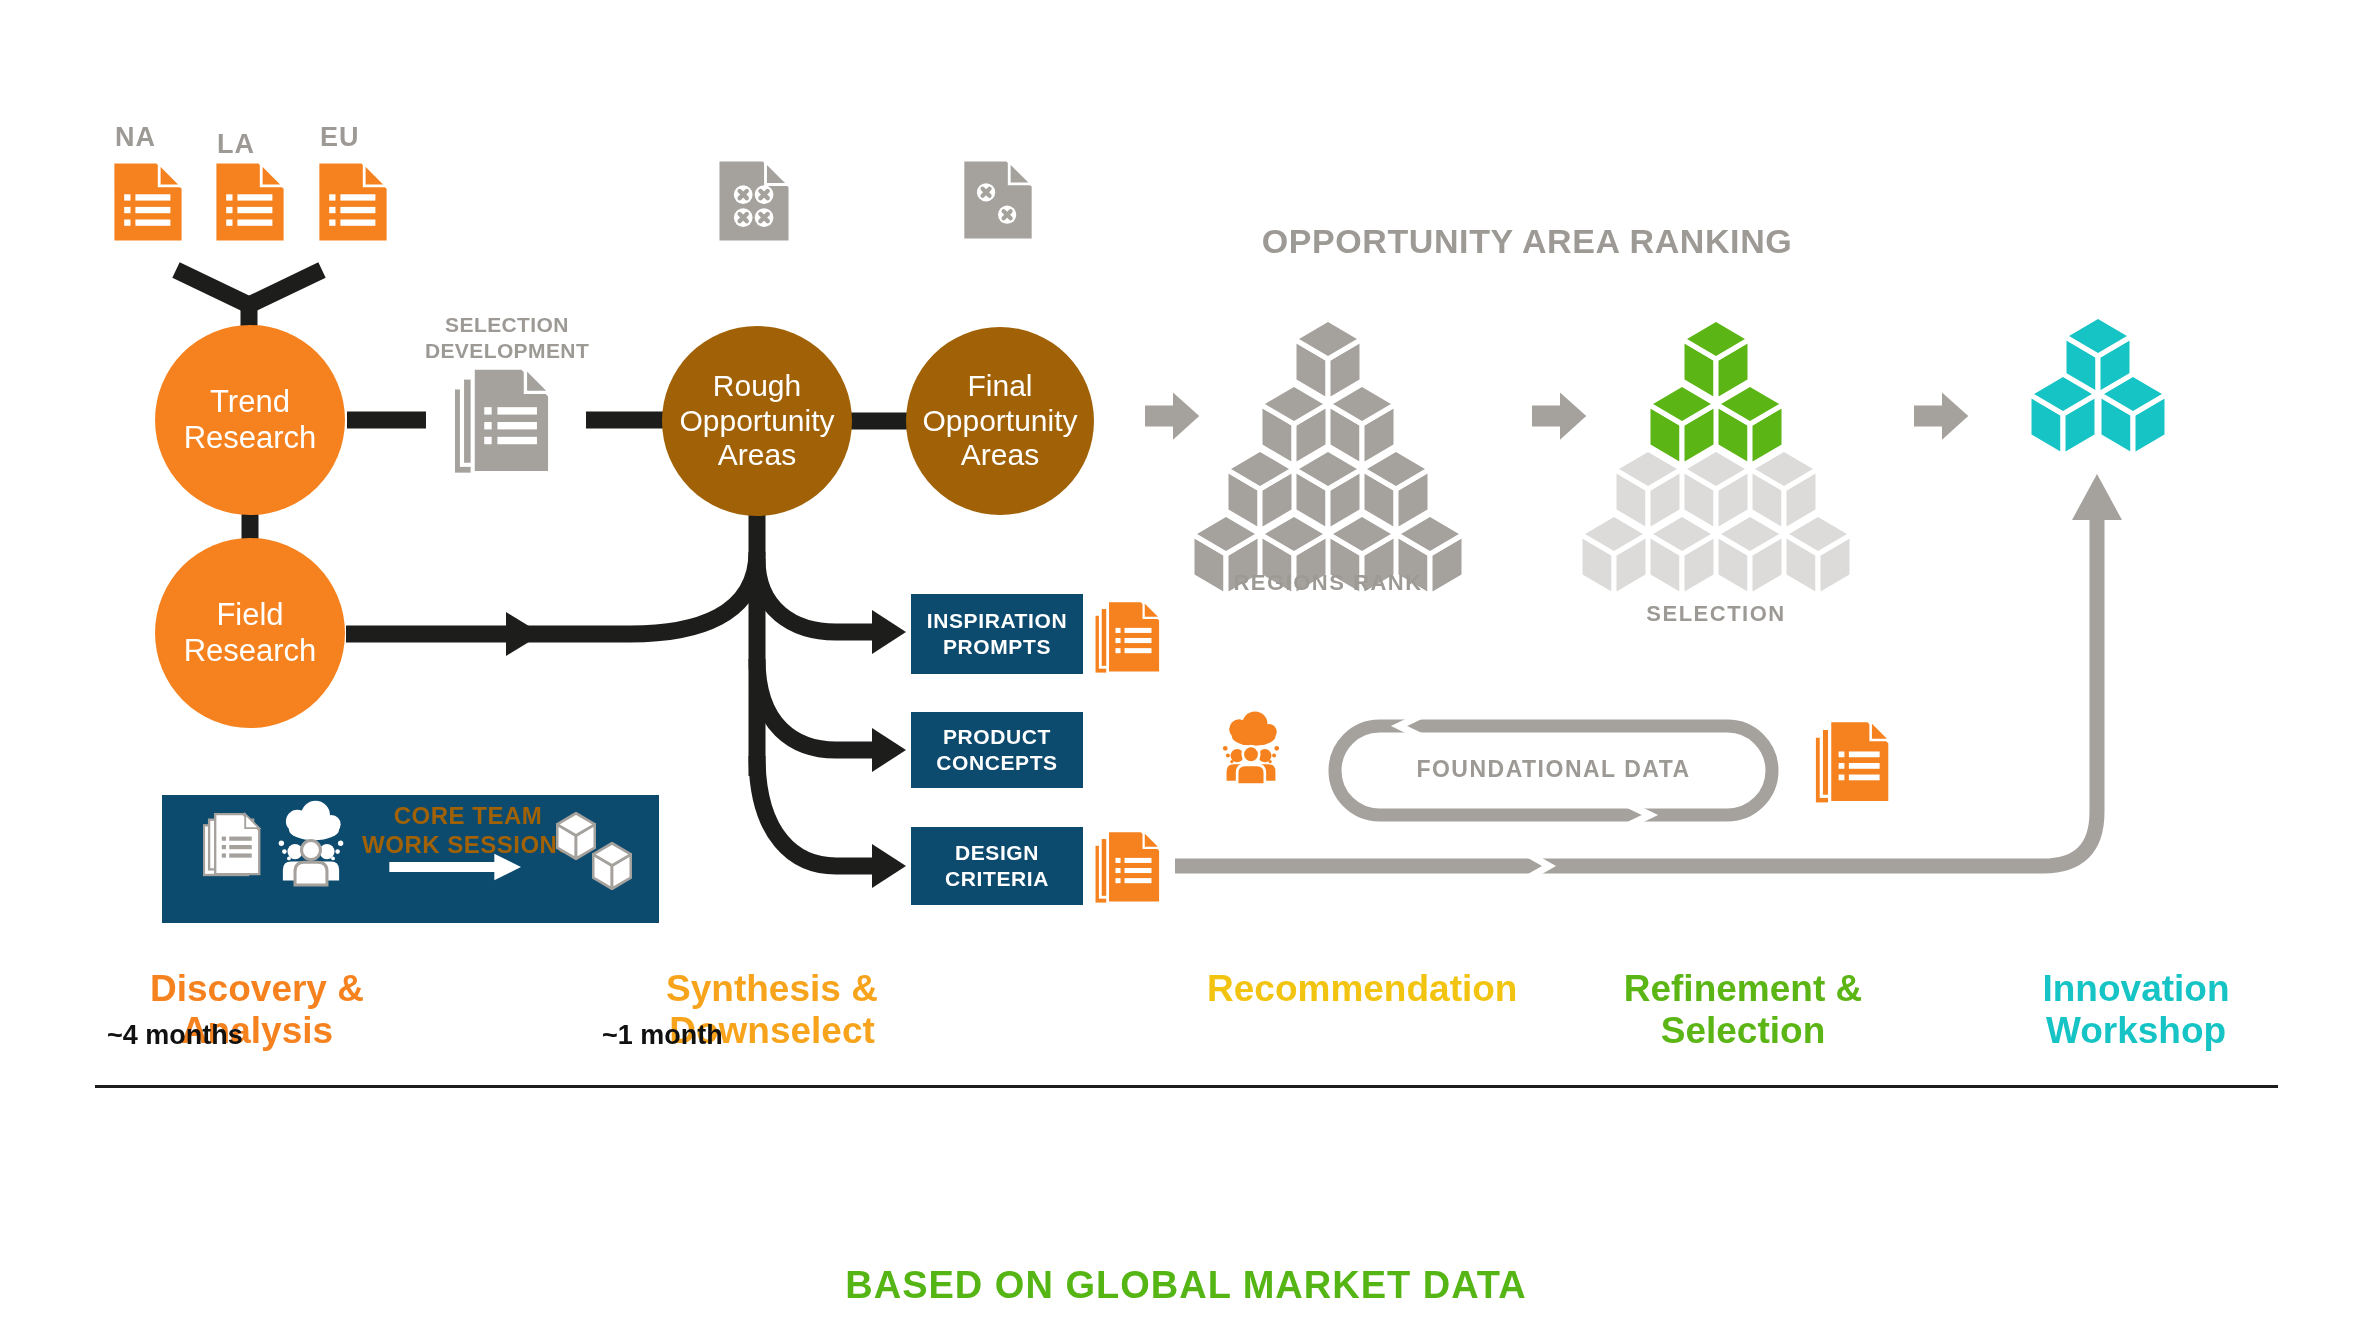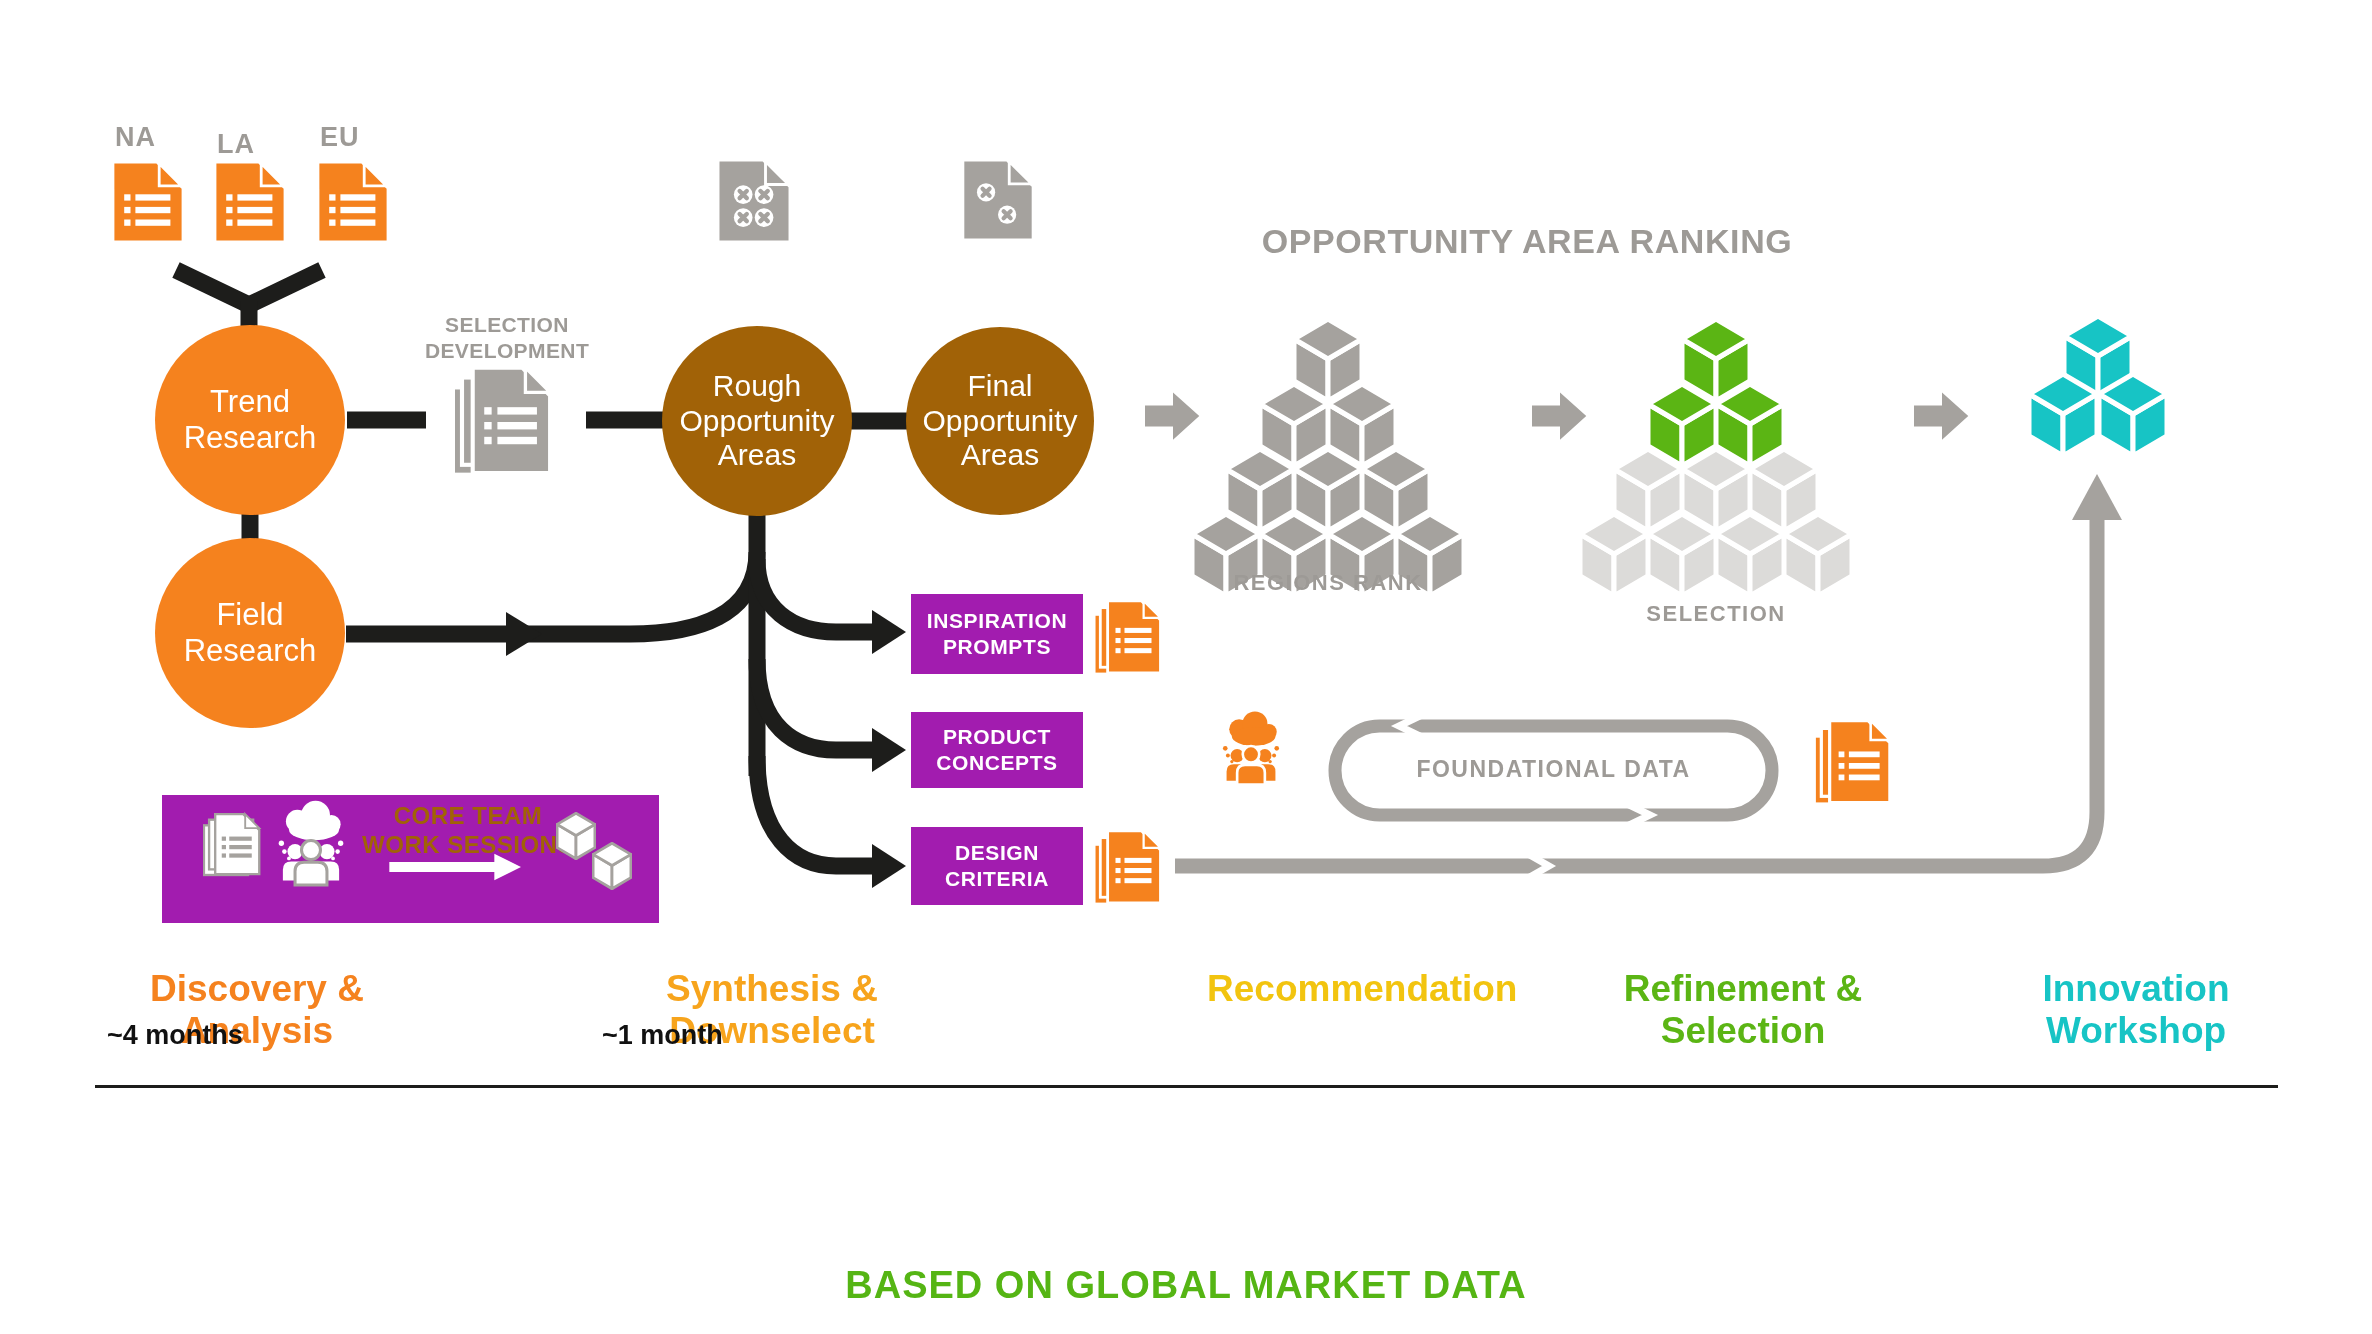--- a/index.html
+++ b/index.html
@@ -4,21 +4,21 @@
 <style>
   html,body{margin:0;padding:0;background:#ffffff;}
   .canvas{position:relative;width:2372px;height:1334px;background:#ffffff;overflow:hidden;
           font-family:"Liberation Sans",sans-serif;margin-top:14px;}
   .abs{position:absolute;}
   .pre{white-space:pre-line;}
   .circle{position:absolute;border-radius:50%;display:flex;align-items:center;justify-content:center;
           text-align:center;color:#fff;font-weight:500;line-height:1.16;white-space:pre-line;}
   .c-orange{background:#F5821E;}
   .c-amber{background:#a16207;}
-  .gray-box{position:absolute;background:#a21caf;color:#fff;font-weight:bold;font-size:21px;
+  .gray-box{position:absolute;background:#0c4a6e;color:#fff;font-weight:bold;font-size:21px;
             letter-spacing:.6px;display:flex;align-items:center;justify-content:center;
             text-align:center;line-height:1.25;white-space:pre-line;}
   .glabel{position:absolute;color:#9D9A96;font-weight:bold;text-align:center;}
   .region-label{position:absolute;color:#9D9A96;font-weight:bold;font-size:27px;letter-spacing:1px;}
   .stage{position:absolute;text-align:center;font-weight:600;font-size:37px;}
   .s1{color:#F5821E}.s2{color:#F7A41C}.s3{color:#F2C40F}.s4{color:#5BB514}.s5{color:#17C4C5}
   .duration{position:absolute;text-align:left;font-weight:800;font-size:27px;color:#111;}
   .divider{position:absolute;left:95px;top:1071px;width:2183px;height:3px;background:#1D1D1B;}
   .title{position:absolute;left:0;top:1126px;width:2372px;text-align:center;font-weight:300;
          font-size:70px;color:#1D1D1B;letter-spacing:-1px;}

